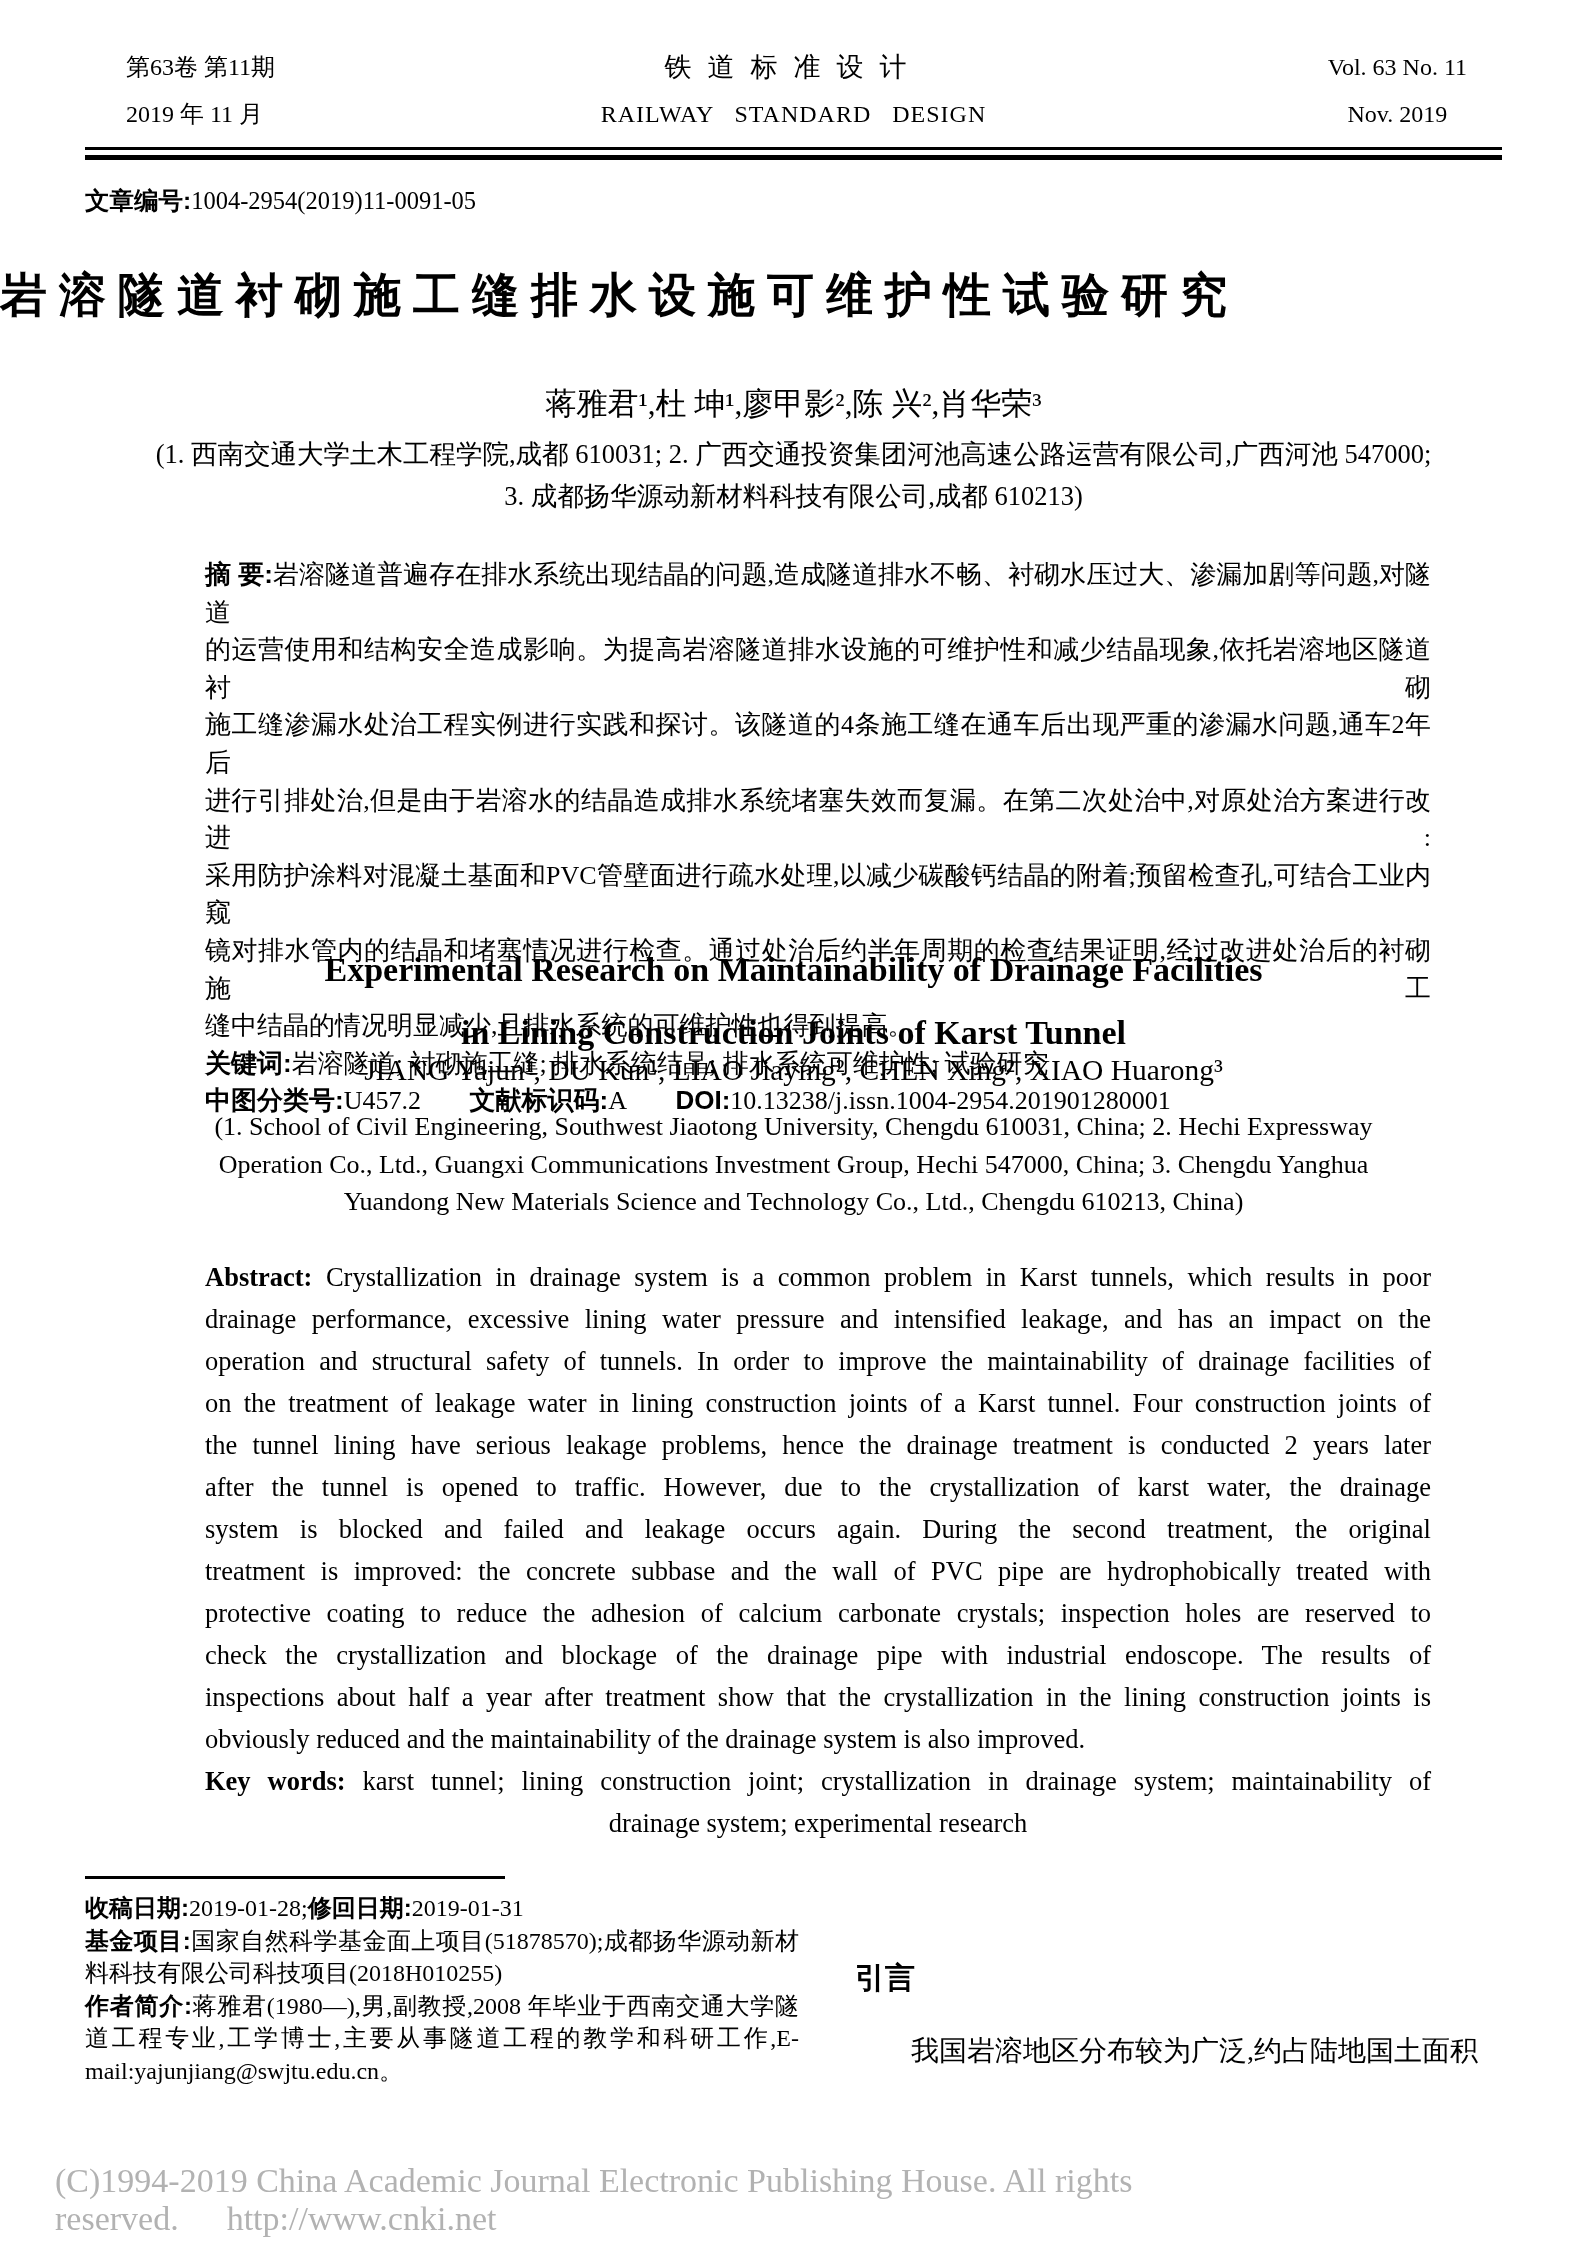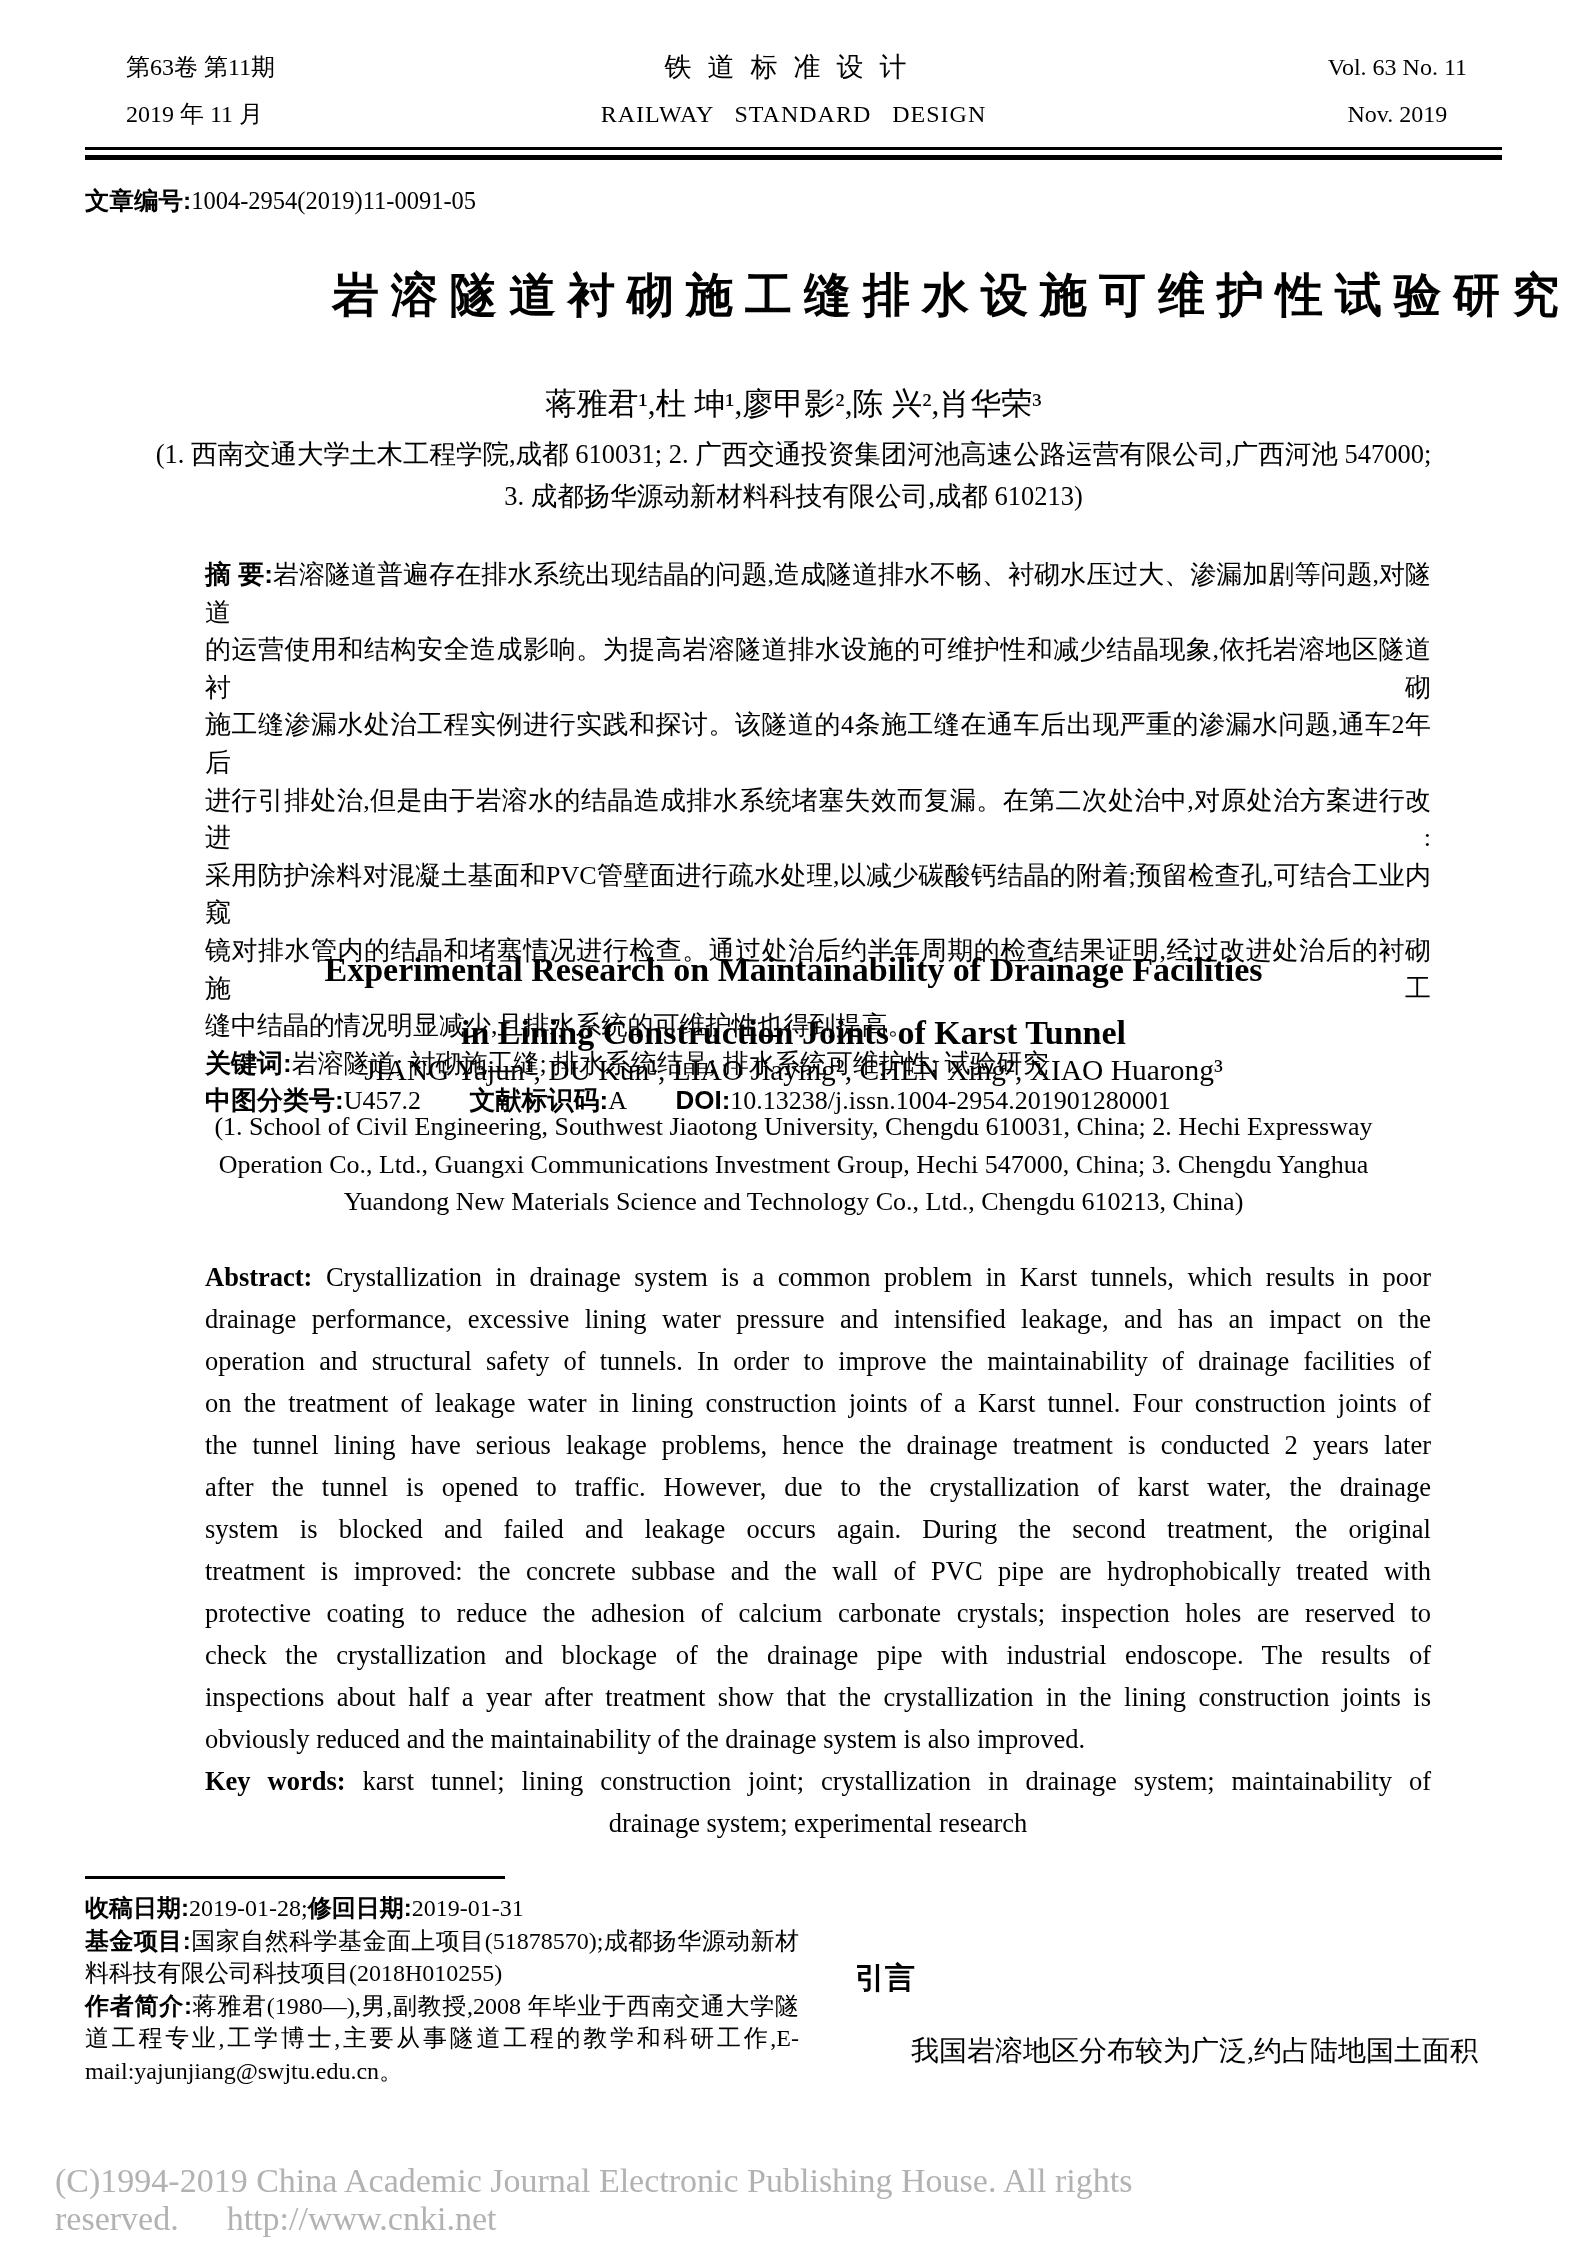--- a/index.html
+++ b/index.html
@@ -10,21 +10,21 @@
   .hdr-left{left:126px;top:44px;font-size:24px;line-height:47px;}
   .hdr-center{left:0;right:0;top:44px;text-align:center;}
   .hdr-center .cn{font-size:27px;letter-spacing:16px;line-height:47px;}
   .hdr-center .en{font-size:24px;letter-spacing:1px;word-spacing:14px;line-height:47px;}
   .hdr-right{right:120px;top:44px;text-align:center;font-size:24px;line-height:47px;}
   .dbl-rule{left:85px;top:147px;width:1417px;height:5px;border-top:3px solid #000;border-bottom:5px solid #000;}
   
   .artnum{left:85px;top:184px;font-size:24.5px;}
   .lab{font-family:"Liberation Sans","DejaVu Sans",sans-serif;font-weight:bold;}
   
-  .title-cn{left:0;right:16px;top:264px;text-align:right;font-size:47px;font-weight:bold;letter-spacing:12px;
+  .title-cn{left:0;right:16px;top:264px;text-align:left;font-size:47px;font-weight:bold;letter-spacing:12px;
             font-family:"Liberation Sans","DejaVu Sans",sans-serif;}
   .authors-cn{left:0;right:0;top:383px;text-align:center;font-size:31px;}
   .affil-cn{left:0;right:0;top:433px;text-align:center;font-size:26.5px;line-height:42px;}
   
   .abs-block{left:205px;top:556px;width:1226px;font-size:26px;}
   .abs-block .ln{line-height:37.6px;white-space:nowrap;}
   .jl{text-align:justify;text-align-last:justify;white-space:normal!important;}
   .abs-block .plain{text-align:left;}
   .clsrow .seg{margin-right:42px;}
   

